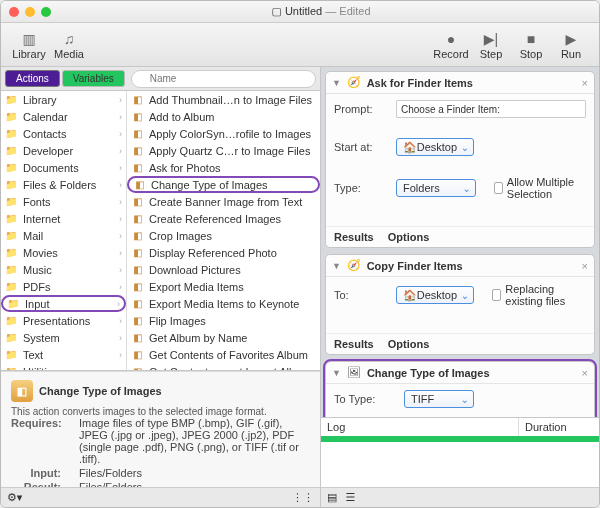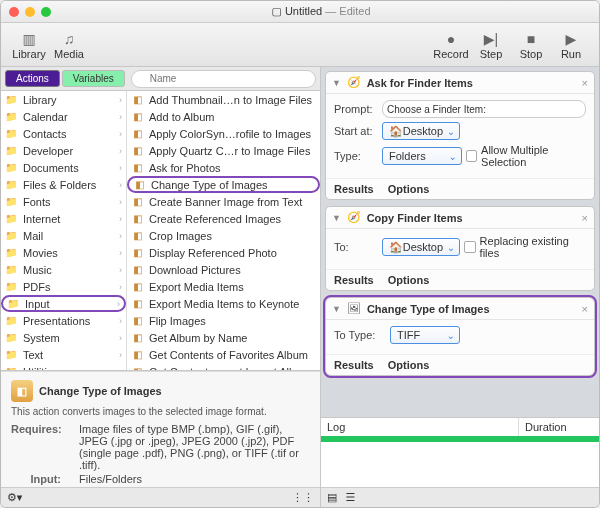--- a/index.html
+++ b/index.html
@@ -10,53 +10,53 @@
 .red{background:#ff5f57}.yel{background:#febc2e}.grn{background:#28c840}
 .title{flex:1;text-align:center;color:#555;font-size:11px}
 .toolbar{height:44px;display:flex;align-items:center;padding:4px 8px;background:linear-gradient(#f5f5f5,#e4e4e4);border-bottom:1px solid #c7c7c7}
 .tbtn{display:flex;flex-direction:column;align-items:center;width:40px;height:38px;justify-content:center;font-size:9px;color:#555}
 .tbtn .ic{width:22px;height:18px;display:flex;align-items:center;justify-content:center;font-size:14px;color:#666}
 .spacer{flex:1}
 .rec{color:#e03030}
 .content{flex:1;display:flex;min-height:0}
 .left{width:320px;display:flex;flex-direction:column;border-right:1px solid #c7c7c7}
 .tabs{display:flex;align-items:center;height:24px;background:#e8e8e8;border-bottom:1px solid #c7c7c7;padding:2px 4px;gap:2px}
-.tab{padding:2px 10px;border:1px solid #bbb;border-radius:3px;font-size:10px;background:#86efac}
+.tab{padding:2px 10px;border:1px solid #bbb;border-radius:3px;font-size:10px;background:#22c55e}
 .tab.active{background:#4c1d95;color:#fff;border-color:#777}
 .search{flex:1;margin-left:4px}
 .search input{width:100%;height:18px;border:1px solid #ccc;border-radius:10px;padding:0 6px 1px 18px;font-size:10px;background:#fff}
 .cols{flex:1;display:flex;min-height:0;border-bottom:1px solid #c7c7c7}
 .col{overflow-y:auto;background:#fff}
 .col1{width:126px;border-right:1px solid #ddd}
 .col2{flex:1}
 .row{display:flex;align-items:center;height:17px;padding:0 4px;gap:4px;white-space:nowrap;overflow:hidden;font-size:10px}
 .row .ic{width:14px;height:14px;display:flex;align-items:center;justify-content:center;font-size:10px;flex-shrink:0}
 .row .ar{margin-left:auto;color:#aaa;font-size:9px}
 .hl{border:2px solid #8348b9;border-radius:10px}
 .folder{color:#4a90d9}
 .app{color:#c98c3a}
 .detail{padding:8px 10px;background:#f7f7f7;border-top:1px solid #ddd;overflow:auto;height:116px}
 .detail h2{font-size:13px;font-weight:600;margin-bottom:4px;display:flex;align-items:center;gap:6px}
-.detail .desc{font-size:10px;color:#555;margin-bottom:6px}
+.detail .desc{font-size:10px;color:#555;}
 .detail .kv{display:flex;font-size:9.5px;margin-bottom:2px}
 .detail .k{width:50px;text-align:right;color:#666;font-weight:600;margin-right:18px}
 .detail .v{flex:1;color:#444}
 .foot{height:20px;background:#e9e9e9;border-top:1px solid #ccc;display:flex;align-items:center;padding:0 6px;gap:4px;color:#666}
 .right{flex:1;display:flex;flex-direction:column;background:#d6d9dd;min-height:0}
 .wf{flex:1;overflow:auto;padding:4px}
 .card{background:#fcfcfc;border:1px solid #c6c6c6;border-radius:5px;margin-bottom:6px}
 .card.hl2{outline:2px solid #8348b9;border-radius:6px}
 .chead{display:flex;align-items:center;padding:4px 6px;gap:6px;border-bottom:1px solid #e5e5e5}
 .chead .tri{color:#888;font-size:9px}
 .chead .ttl{font-weight:600;font-size:11px}
 .chead .x{margin-left:auto;color:#999;font-size:11px}
 .cbody{padding:6px 8px}
-.frow{display:flex;align-items:center;gap:4px;margin-bottom:4px;font-size:10px}
+.frow{display:flex;align-items:center;gap:18px;margin-bottom:20px;font-size:10px}
 .frow label{min-width:44px;text-align:left;color:#444}
-.inp{flex:1;height:18px;border:1px solid #ccc;border-radius:8px;padding:0 4px;font-size:10px;background:#fff}
+.inp{flex:1;height:18px;border:1px solid #ccc;border-radius:1px;padding:0 4px;font-size:10px;background:#fff}
 .sel{height:18px;border:1px solid #4a8fe0;border-radius:3px;background:linear-gradient(#fdfdfd,#eef3fb);padding:0 16px 0 6px;font-size:10px;position:relative;display:flex;align-items:center}
 .sel::after{content:"⌄";position:absolute;right:4px;color:#4a8fe0;font-size:10px}
 .chk{display:flex;align-items:center;gap:4px;font-size:10px}
 .chk .box{width:12px;height:12px;border:1px solid #aaa;border-radius:2px;background:#fff}
 .cfoot{padding:4px 8px;border-top:1px solid #eee;display:flex;gap:14px;font-size:10px;color:#555;font-weight:600}
 .log{height:70px;border-top:1px solid #c7c7c7;background:#fff;display:flex;flex-direction:column}
 .loghead{display:flex;font-size:10px;color:#666;border-bottom:6px solid #22c55e}
 .loghead div{padding:3px 6px}
 .loghead .l1{flex:1;border-right:1px solid #ddd}
 .wfoot{height:20px;background:#e9e9e9;border-top:1px solid #ccc;display:flex;align-items:center;padding:0 6px;gap:8px;color:#666}

